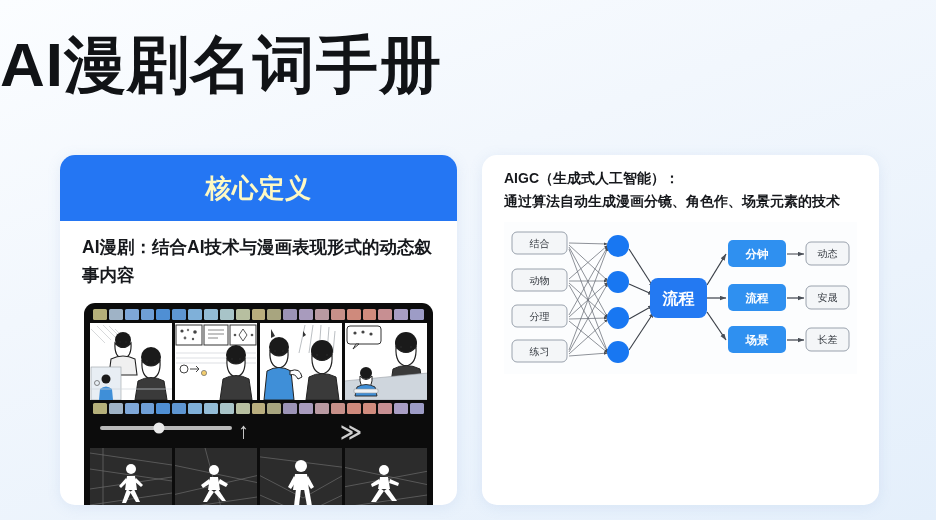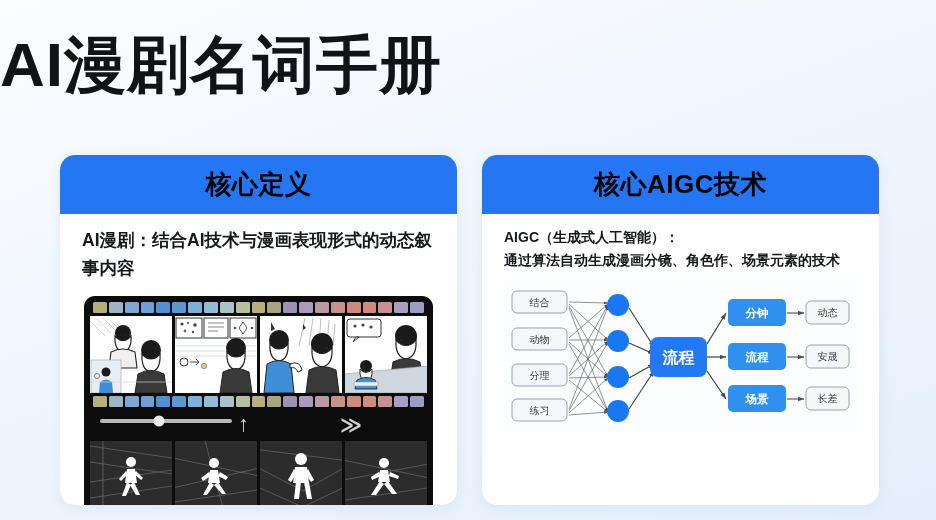--- a/index.html
+++ b/index.html
@@ -30,23 +30,23 @@
     border-radius: 15px;
     box-shadow: 0 2px 14px rgba(110,150,200,.13);
     overflow: hidden;
     display: flex;
     flex-direction: column;
   }
   #card-definition { left: 60px; width: 397px; }
   #card-aigc       { left: 482px; width: 397px; }
 
   .card-header {
-    height: 59px;
+    height: 66px;
     background: #2476f3;
-    color: #000000;
+    color: #fef9c3;
     display: flex;
     align-items: center;
     justify-content: center;
     font-size: 26px;
     font-weight: 700;
     letter-spacing: .5px;
     flex: none;
   }
   .card-body {
     padding: 12px 22px 0 22px;
@@ -399,21 +399,20 @@
         </div>
 
       </div>
 
     </div>
   </div>
 </section>
 
 <section class="card" id="card-aigc">
 
-  <div class="card-header">核心AIGC技术</div>
 
   <div class="card-body">
     <p class="card-text" style="white-space:pre-line">AIGC（生成式人工智能）：
 通过算法自动生成漫画分镜、角色作、场景元素的技术</p>
 
     <div id="aigc-diagram">
       <svg viewBox="0 0 353 152" preserveAspectRatio="xMidYMid meet">
         <defs>
           <marker id="arrow" markerWidth="6" markerHeight="6" refX="5.4" refY="2" orient="auto">
             <path d="M0,0 L5.6,2 L0,4 z" fill="#4a4f57"></path>

